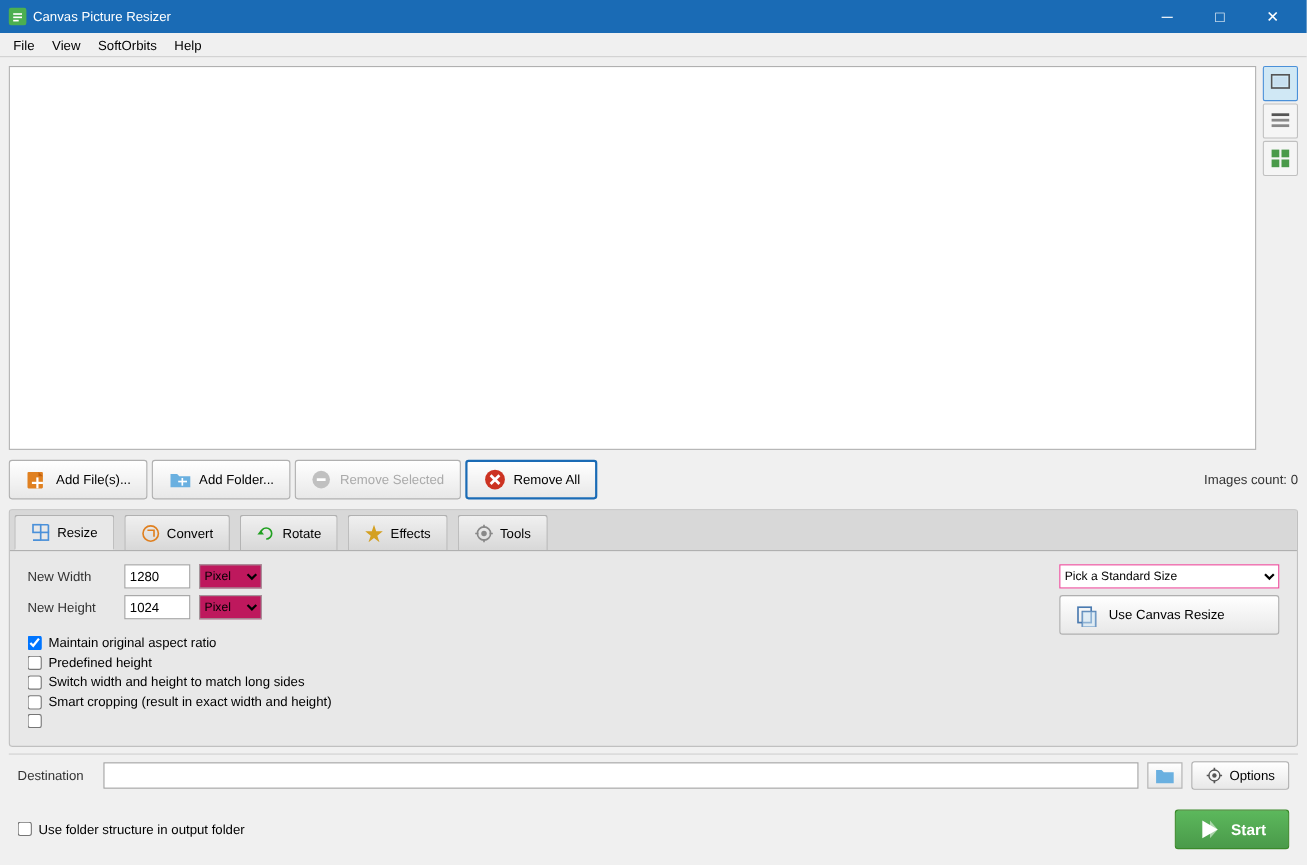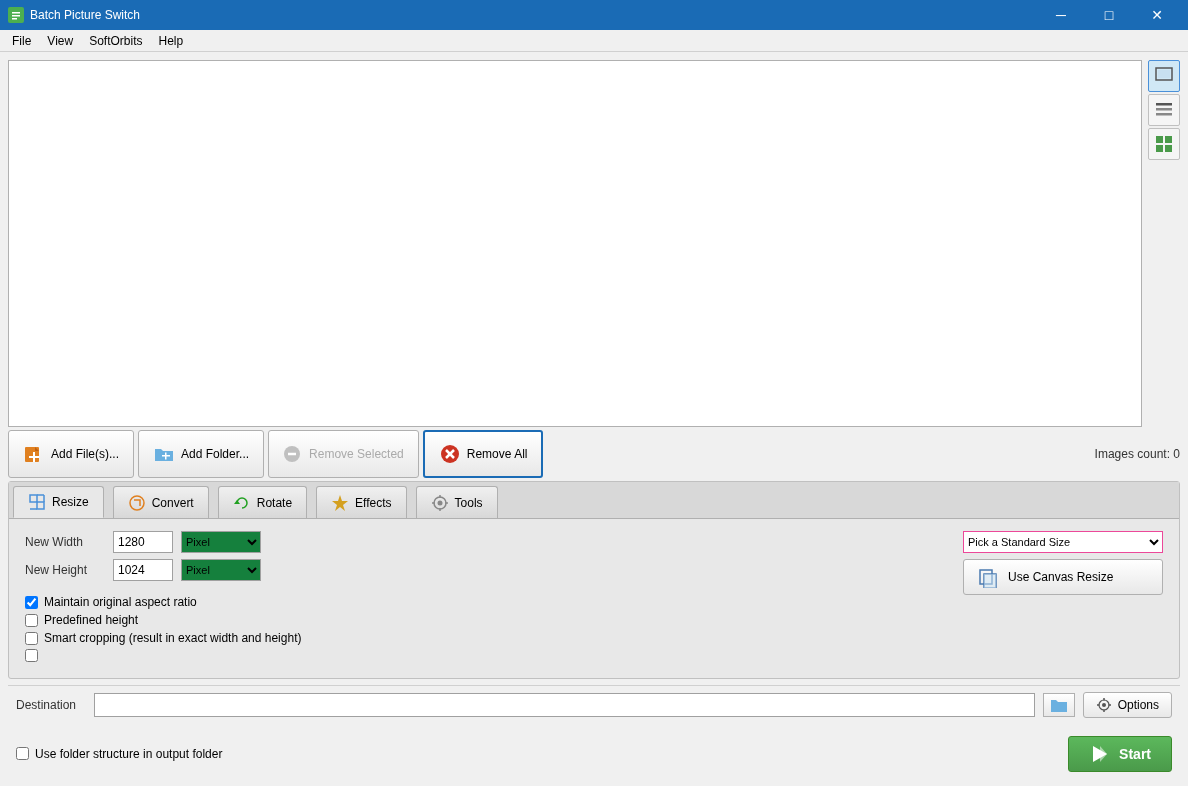--- a/index.html
+++ b/index.html
@@ -124,21 +124,21 @@
     }
     .tool-btn {
       display: flex;
       align-items: center;
       gap: 6px;
       padding: 6px 14px;
       border: 1px solid #b0b0b0;
       background: linear-gradient(to bottom, #ffffff, #e8e8e8);
       cursor: pointer;
       border-radius: 3px;
-      height: 48px;
+      height: 36px;
       font-size: 12px;
     }
     .tool-btn.disabled {
       color: #999;
       cursor: default;
     }
     .tool-btn.highlighted {
       border: 2px solid #1a6bb5;
       background: linear-gradient(to bottom, #ffffff, #e8e8e8);
     }
@@ -214,25 +214,25 @@
     }
     .form-input {
       width: 60px;
       height: 22px;
       border: 1px solid #a0a0a0;
       padding: 0 4px;
       font-size: 12px;
       background: white;
     }
     .form-select {
-      width: 80px;
+      width: 57px;
       height: 22px;
       border: 1px solid #a0a0a0;
       font-size: 11px;
-      background: #15803d;
+      background: #be185d;
     }
 
     .standard-size-select {
       width: 200px;
       height: 22px;
       border: 1px solid #ec4899;
       font-size: 11px;
       background: white;
     }
 
@@ -349,21 +349,21 @@
 
 <div class="title-bar">
   <div class="title-bar-icon">
     <svg width="14" height="14" viewBox="0 0 14 14">
       <rect x="1" y="1" width="12" height="12" fill="#4caf50" rx="1"></rect>
       <rect x="3" y="4" width="8" height="1.5" fill="white"></rect>
       <rect x="3" y="7" width="8" height="1.5" fill="white"></rect>
       <rect x="3" y="10" width="5" height="1.5" fill="white"></rect>
     </svg>
   </div>
-  <span class="title-bar-text">Batch Picture Switch</span>
+  <span class="title-bar-text">Canvas Picture Resizer</span>
   <div class="title-bar-controls">
     <button class="title-btn">─</button>
     <button class="title-btn">□</button>
     <button class="title-btn close">✕</button>
   </div>
 </div>
 
 <div class="menu-bar">
   <div class="menu-item">File</div>
   <div class="menu-item">View</div>
@@ -528,20 +528,24 @@
           <div style="height:8px;"></div>
           <div class="checkbox-row">
             <input type="checkbox" id="maintain" checked="" style="">
             <label for="maintain">Maintain original aspect ratio</label>
           </div>
           <div class="checkbox-row">
             <input type="checkbox" id="predefined" style="">
             <label for="predefined">Predefined height</label>
           </div>
           <div class="checkbox-row">
+            <input type="checkbox" id="switch" style="">
+            <label for="switch">Switch width and height to match long sides</label>
+          </div>
+          <div class="checkbox-row">
             <input type="checkbox" id="smartcrop" style="">
             <label for="smartcrop">Smart cropping (result in exact width and height)</label>
           </div>
           <div class="checkbox-row">
             <input type="checkbox" id="noresize" style="">
           </div>
         </div>
         <div class="right-col">
           <div>
             <select class="standard-size-select">

